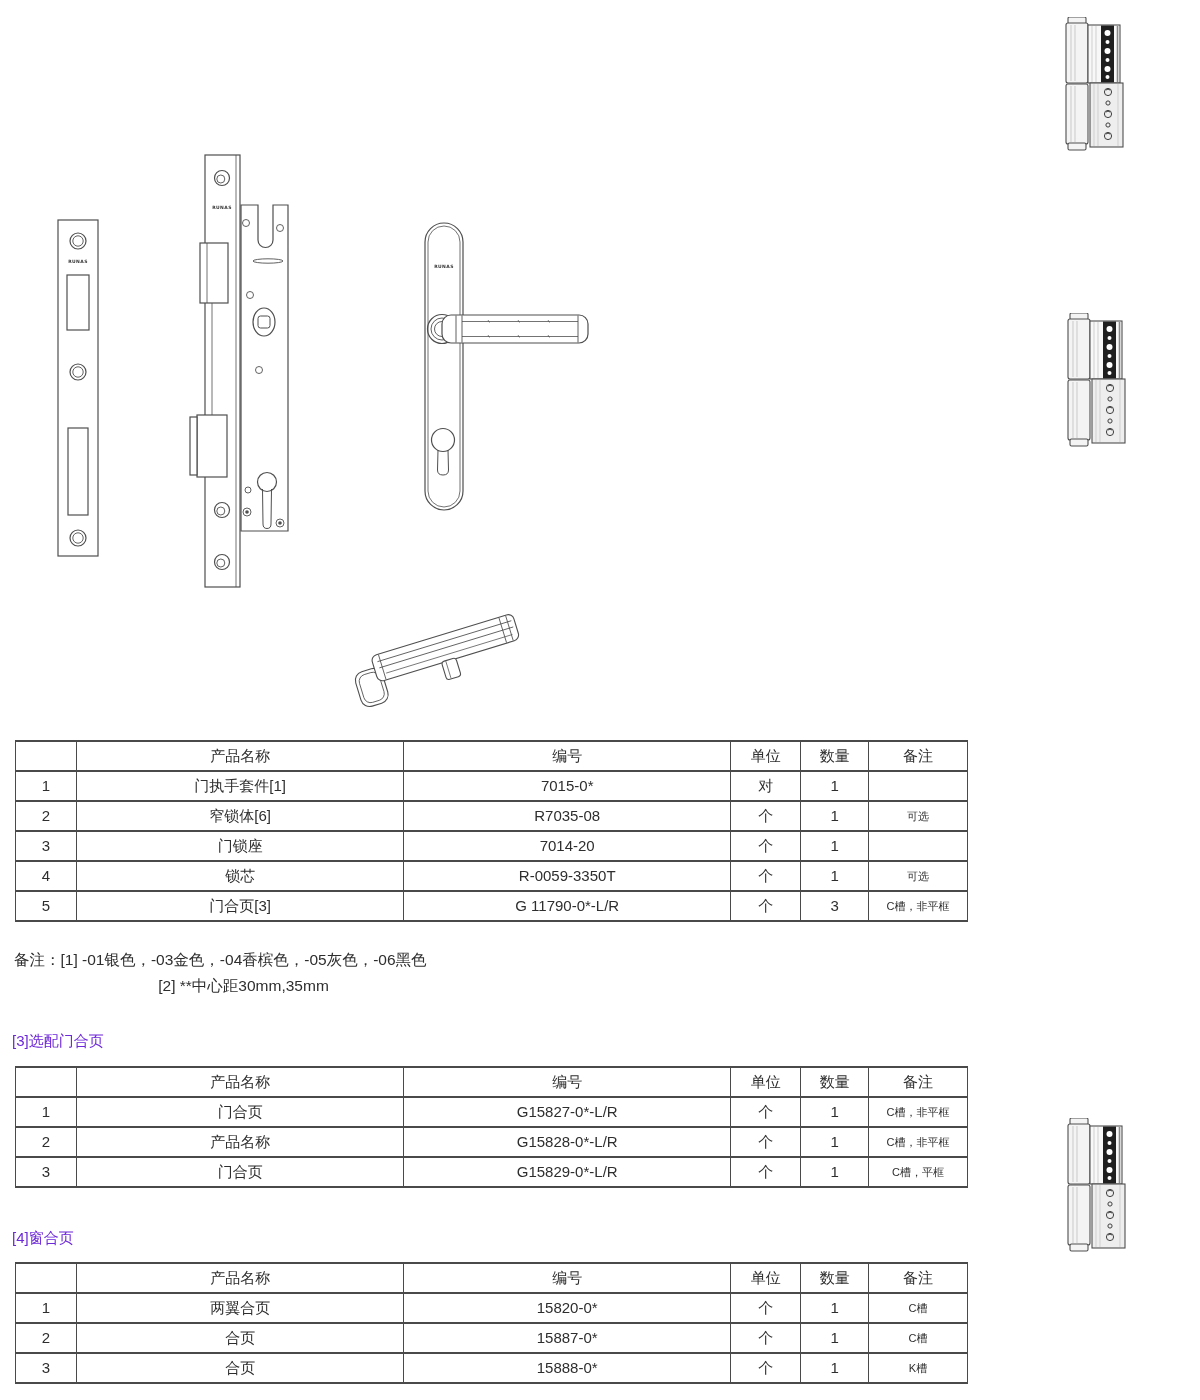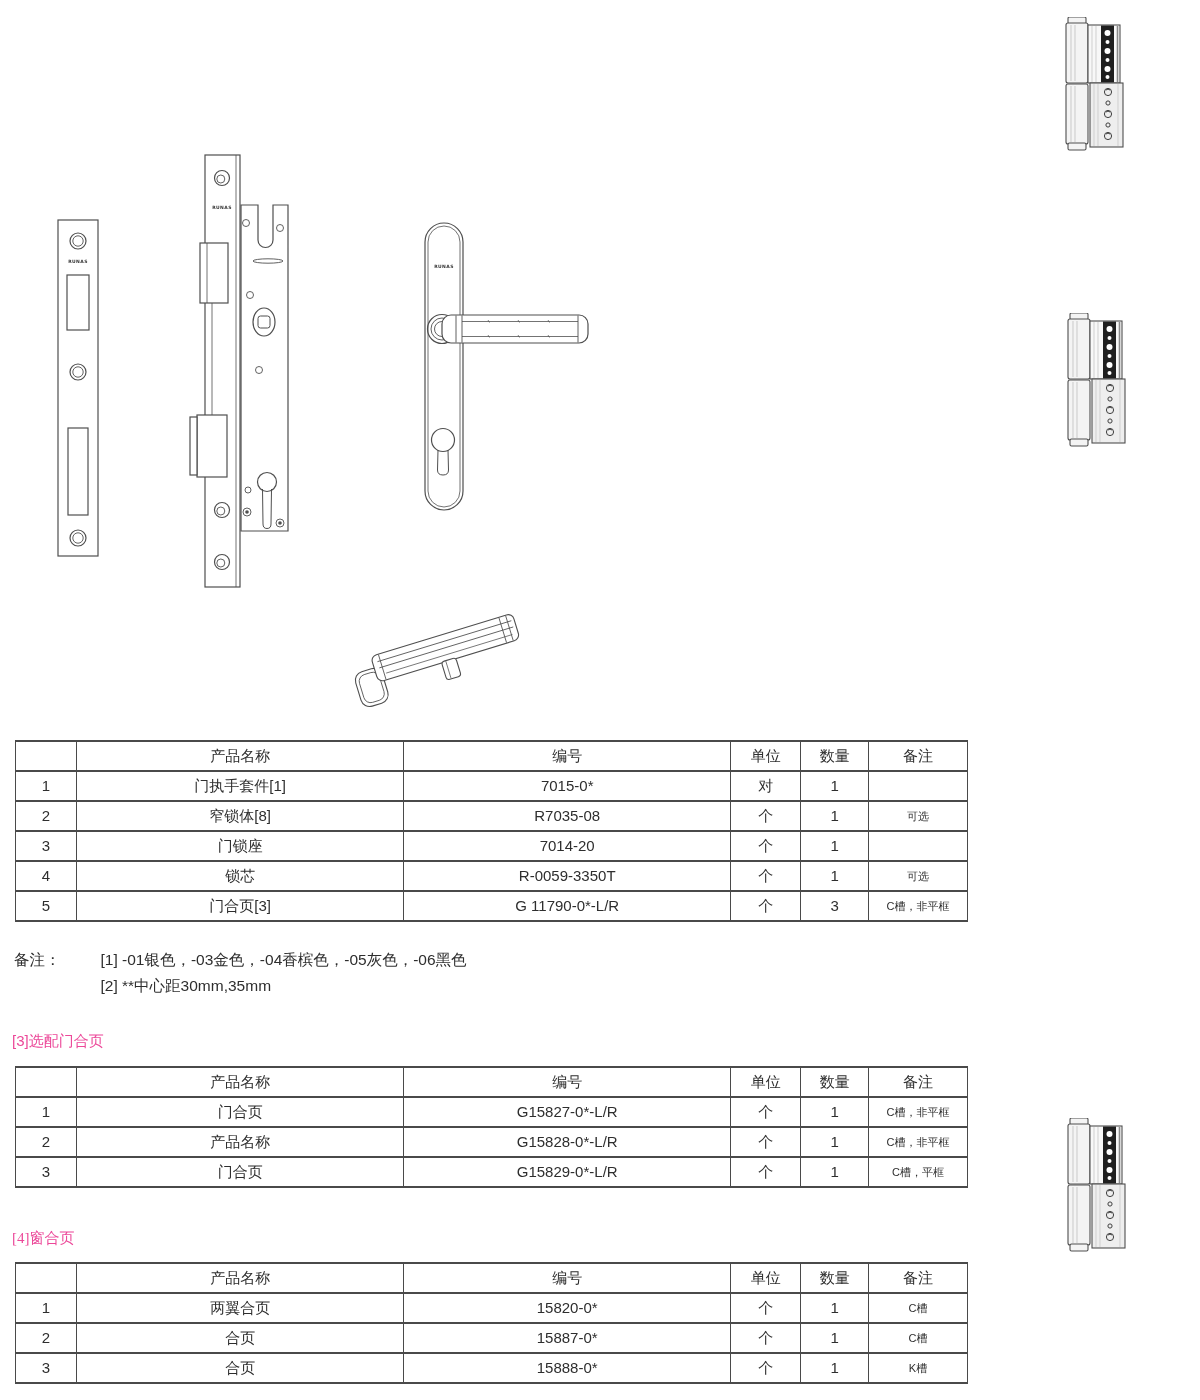--- a/index.html
+++ b/index.html
@@ -15,24 +15,24 @@
   .tablewrap{position:absolute;width:953px;left:15px;border-radius:32px;}
   table.spec{border-collapse:collapse;width:100%;table-layout:fixed;background:#fff;}
   table.spec th,table.spec td{
     border:1px solid #4a4a4a;border-top:2px solid #4a4a4a;border-bottom:2px solid #4a4a4a;
     height:28px;padding:0 2px;text-align:center;vertical-align:middle;
     font-size:15px;font-weight:normal;color:#2e2e2e;line-height:1.1;
     overflow:hidden;white-space:nowrap;
   }
   table.spec td.remark{font-size:11px;margin-top:32px;}
 
-  .section-title{position:absolute;left:12px;font-size:15px;color:#ec4899;}
-  .notes{position:absolute;left:14px;font-size:15.5px;color:#2e2e2e;display:flex;line-height:26px;gap:40px;}
+  .section-title{position:absolute;left:12px;font-size:15px;color:#6d28d9;}
+  .notes{position:absolute;left:14px;font-size:15.5px;color:#2e2e2e;display:flex;line-height:26px;}
   .notes .lbl{white-space:pre;}
-  .note-line{white-space:pre;}
+  .note-line{white-space:pre;text-align:center;}
 </style>
 </head>
 <body>
 
 <div class="page">
 
   <svg class="abs" style="left:55px;top:218px;" width="46" height="342" viewBox="0 0 46 342">
     <g fill="none" stroke="#4f4f4f" stroke-width="1.2">
       <rect x="3" y="2" width="40" height="336"></rect>
       <circle cx="23" cy="23" r="8"></circle>
@@ -220,21 +220,21 @@
           <tr>
             <td class="">1</td>
             <td class="">门执手套件[1]</td>
             <td class="">7015-0*</td>
             <td class="">对</td>
             <td class="">1</td>
             <td class="remark"></td>
           </tr>
           <tr>
             <td class="">2</td>
-            <td class="">窄锁体[8]</td>
+            <td class="">窄锁体[6]</td>
             <td class="">R7035-08</td>
             <td class="">个</td>
             <td class="">1</td>
             <td class="remark">可选</td>
           </tr>
           <tr>
             <td class="">3</td>
             <td class="">门锁座</td>
             <td class="">7014-20</td>
             <td class="">个</td>
@@ -310,21 +310,21 @@
             <td class="">门合页</td>
             <td class="">G15829-0*-L/R</td>
             <td class="">个</td>
             <td class="">1</td>
             <td class="remark">C槽，平框</td>
           </tr>
         </tbody>
       </table>
     </div>
 
-  <div class="section-title" style="top:1229px;font-family:Liberation Serif, serif;">[4]窗合页</div>
+  <div class="section-title" style="top:1229px;">[4]窗合页</div>
   <div class="tablewrap" style="top:1262px;">
       <table class="spec">
         <colgroup>
           <col style="width:6.4%">
           <col style="width:34.4%">
           <col style="width:34.3%">
           <col style="width:7.4%">
           <col style="width:7.1%">
           <col style="width:10.4%">
         </colgroup>

